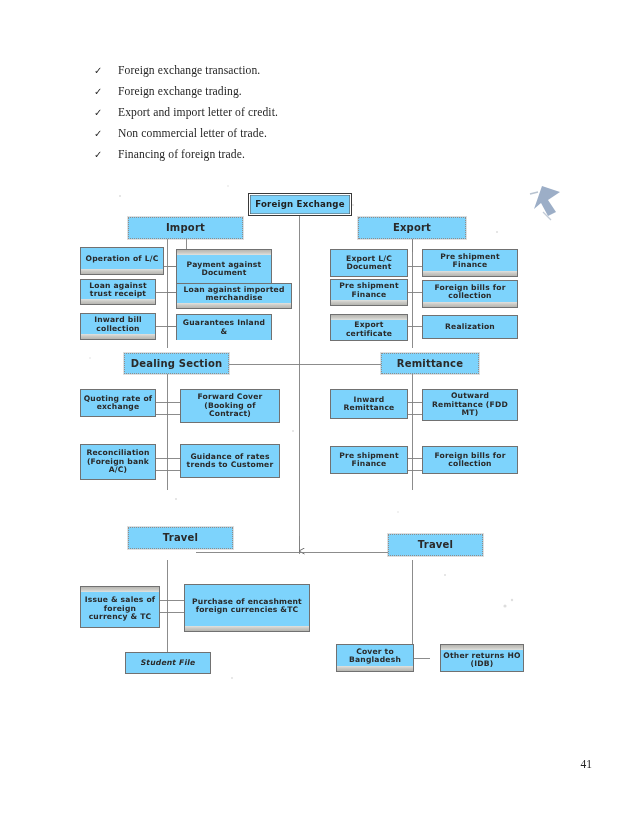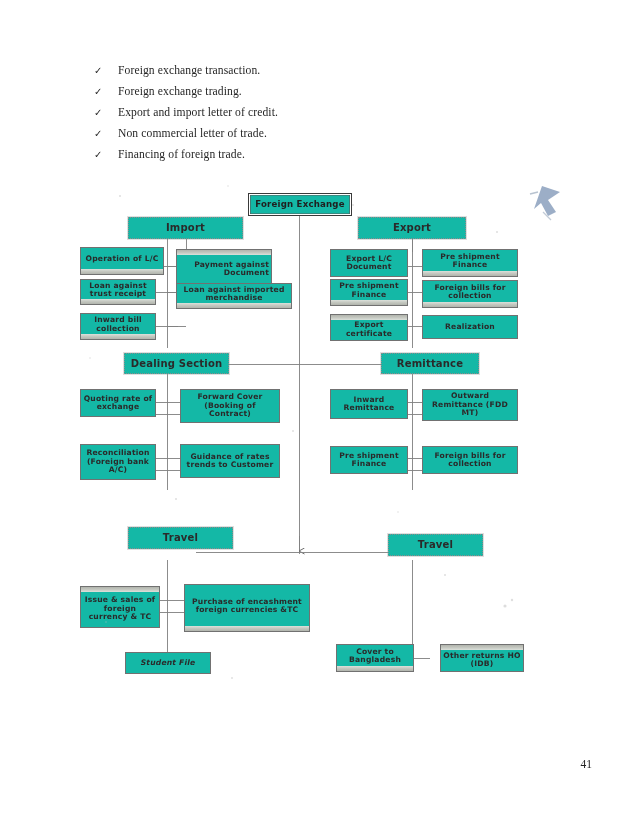--- a/index.html
+++ b/index.html
@@ -61,21 +61,21 @@
   }
 
   
   .node {
     position: absolute;
     box-sizing: border-box;
     display: flex;
     align-items: center;
     justify-content: center;
     text-align: center;
-    background: #14b8a6;
+    background: #7dd3fc;
     font-family: "DejaVu Sans", sans-serif;
     font-weight: bold;
     color: #2a2a2a;
     line-height: 1.12;
     padding: 1px 2px;
     letter-spacing: .2px;
   }
   .node span { display: block; width: 100%; }
 
   
@@ -243,25 +243,28 @@
   <div class="node leaf band-bottom" style="left:80px; top:247px; width:84px; height:28px;">
     <span>Operation of L/C</span>
   </div>
   <div class="node leaf band-bottom" style="left:80px; top:279px; width:76px; height:26px;">
     <span>Loan against trust receipt</span>
   </div>
   <div class="node leaf band-bottom" style="left:80px; top:313px; width:76px; height:27px;">
     <span>Inward bill collection</span>
   </div>
 
-  <div class="node leaf band-top" style="left:176px; top:249px; width:96px; height:36px;text-align:right;">
+  <div class="node leaf band-top" style="left:176px; top:249px; width:96px; height:36px;">
     <span>Payment against Document</span>
   </div>
   <div class="node leaf band-bottom" style="left:176px; top:283px; width:116px; height:26px;">
     <span>Loan against imported merchandise</span>
+  </div>
+  <div class="node leaf" style="left:176px; top:314px; width:96px; height:26px; border-bottom:none;">
+    <span>Guarantees Inland &amp;</span>
   </div>
 
   <div class="node leaf" style="left:330px; top:249px; width:78px; height:28px;">
     <span>Export L/C Document</span>
   </div>
   <div class="node leaf band-bottom" style="left:330px; top:279px; width:78px; height:27px;">
     <span>Pre shipment Finance</span>
   </div>
   <div class="node leaf band-top" style="left:330px; top:314px; width:78px; height:27px;">
     <span>Export certificate</span>

